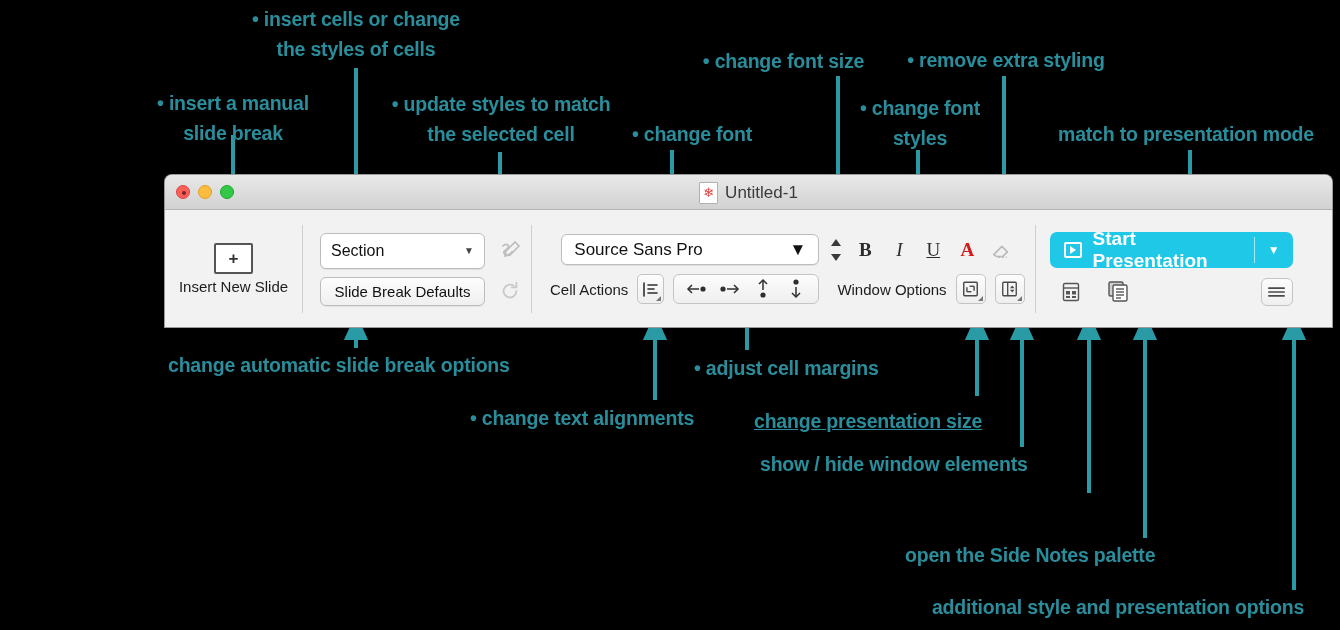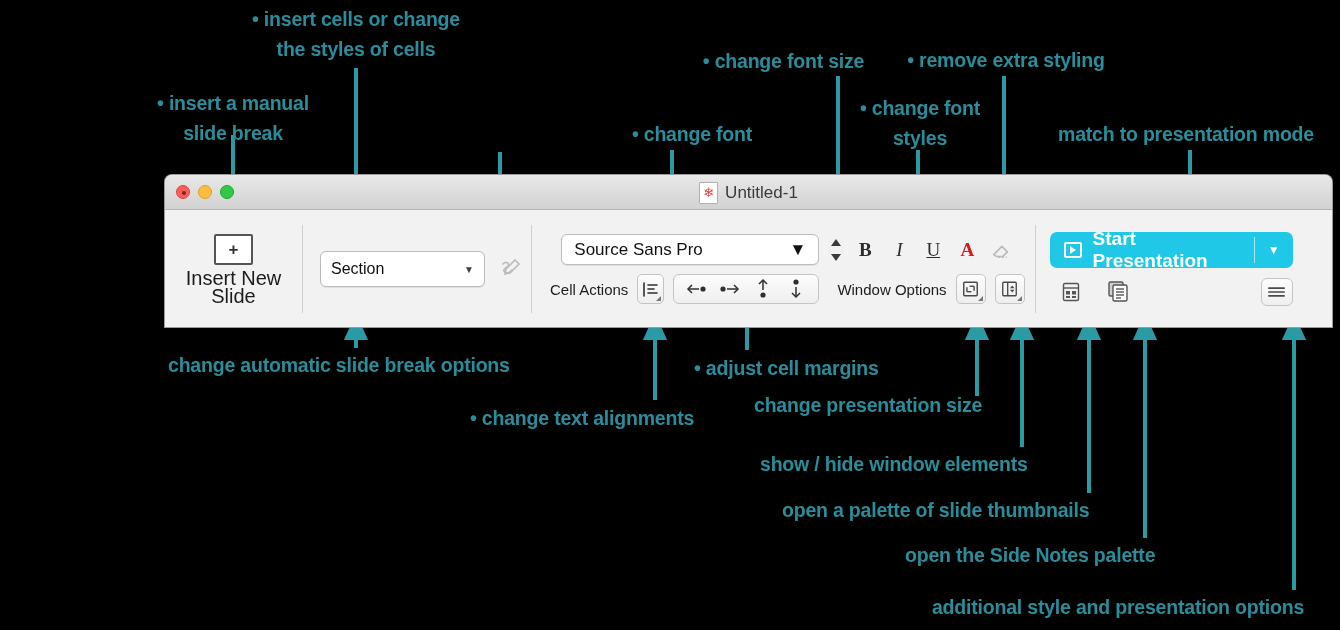--- a/index.html
+++ b/index.html
@@ -62,21 +62,21 @@
   .grp{display:flex;align-items:center;position:relative;}
   .sep{width:1px;background:#cfcfcf;margin:14px 0;}
 
   
   #g-insert{width:137px;flex-direction:column;justify-content:center;align-items:center;gap:4px;}
   .slidebtn{
     width:35px;height:27px;border:2px solid #555;border-radius:2px;background:#fff;
     display:flex;align-items:center;justify-content:center;
     font-size:17px;color:#333;line-height:1;font-weight:bold;
   }
-  .insertlabel{font-size:20px;color:#1c1c1c;text-align:center;line-height:18px;}
+  .insertlabel{font-size:15px;color:#1c1c1c;text-align:center;line-height:18px;}
 
   
   #g-section{flex-direction:column;justify-content:center;gap:8px;padding-left:17px;padding-right:8px;}
   .ddrow{display:flex;align-items:center;gap:12px;}
   .popup{
     width:165px;height:36px;border:1px solid #bcbcbc;border-radius:6px;background:#fff;
     display:flex;align-items:center;padding:0 10px;box-sizing:border-box;
     font-size:16px;color:#111;justify-content:space-between;
     box-shadow:0 1px 0 rgba(0,0,0,.07);
   }
@@ -209,43 +209,44 @@
       <polygon points="1294,318 1285,338 1303,338"></polygon>
     </g>
   </svg>
 
   <div class="anno c" style="left:216px;top:4px;width:280px;">• insert cells or change
 the styles of cells</div>
 
   <div class="anno c" style="left:133px;top:88px;width:200px;">• insert a manual
 slide break</div>
 
+  <div class="anno c" style="left:362px;top:89px;width:278px;">• update styles to match
+the selected cell</div>
 
   <div class="anno c" style="left:612px;top:119px;width:160px;">• change font</div>
 
   <div class="anno c" style="left:686px;top:46px;width:195px;">• change font size</div>
 
   <div class="anno c" style="left:845px;top:93px;width:150px;">• change font
 styles</div>
 
   <div class="anno c" style="left:890px;top:45px;width:232px;">• remove extra styling</div>
 
   <div class="anno c" style="left:1036px;top:119px;width:300px;">match to presentation mode</div>
 
   <div class="anno l" style="left:168px;top:350px;width:420px;">change automatic  slide break options</div>
 
   <div class="anno l" style="left:694px;top:353px;width:230px;">• adjust cell margins</div>
 
   <div class="anno l" style="left:470px;top:403px;width:270px;">• change text alignments</div>
 
-  <div class="anno l" style="left:754px;top:390px;width:270px;">change presentation size</div>
+  <div class="anno l" style="left:754px;top:406px;width:270px;text-decoration:underline;">change presentation size</div>
 
   <div class="anno l" style="left:760px;top:449px;width:310px;">show / hide window elements</div>
 
-  <div class="anno l" style="left:782px;top:495px;width:360px;">open a palette of slide thumbnails</div>
 
   <div class="anno l" style="left:905px;top:540px;width:300px;">open the Side Notes palette</div>
 
   <div class="anno l" style="left:903px;top:592px;width:430px;text-align:center;">additional style and presentation options</div>
 
   <div id="win">
 
     <div id="titlebar">
       <div class="traffic">
         <span class="dot red"></span>
@@ -271,20 +272,31 @@
       <div class="grp" id="g-section">
         <div class="ddrow">
           <div class="popup">
             <span>Section</span>
             <span class="caret">▼</span>
           </div>
           <span class="gicon">
             <svg width="24" height="24" viewBox="0 0 24 24" fill="none" stroke="#bdbdbd" stroke-width="1.7" stroke-linecap="round">
               <path d="M5 7c3-3 7-1 5 2s-5 2-4 5 6 2 8-1"></path>
               <path d="M17 3l4 4-9 9-5 1 1-5z"></path>
+            </svg>
+          </span>
+        </div>
+        <div class="ddrow">
+          <div class="pillbtn">
+            <span>Slide Break Defaults</span>
+          </div>
+          <span class="gicon">
+            <svg width="22" height="22" viewBox="0 0 24 24" fill="none" stroke="#c9c9c9" stroke-width="2" stroke-linecap="round">
+              <path d="M19 12a7 7 0 1 1-3-5.7"></path>
+              <path d="M19 3v5h-5"></path>
             </svg>
           </span>
         </div>
       </div>
 
       <div class="sep"></div>
 
       <div class="grp" id="g-font">
         <div class="ddrow" style="gap:10px;">
           <div class="fontpopup">

